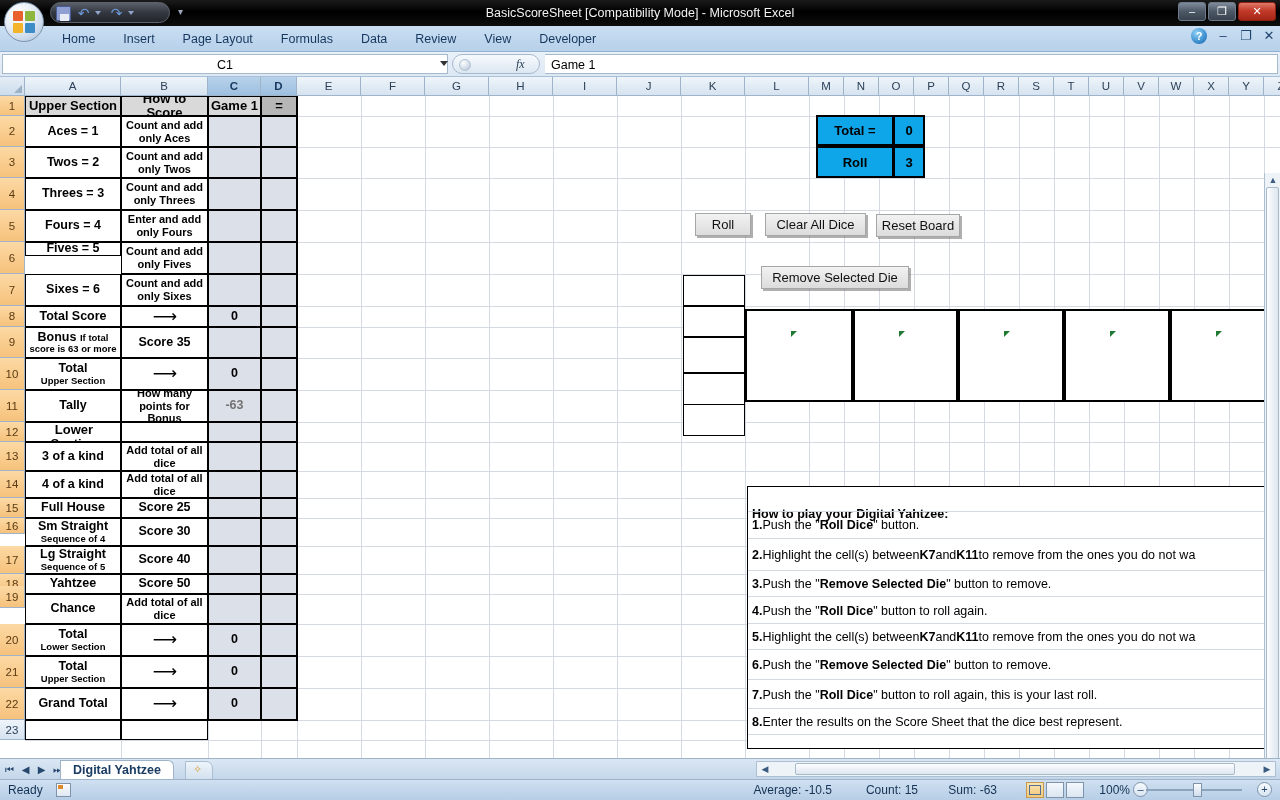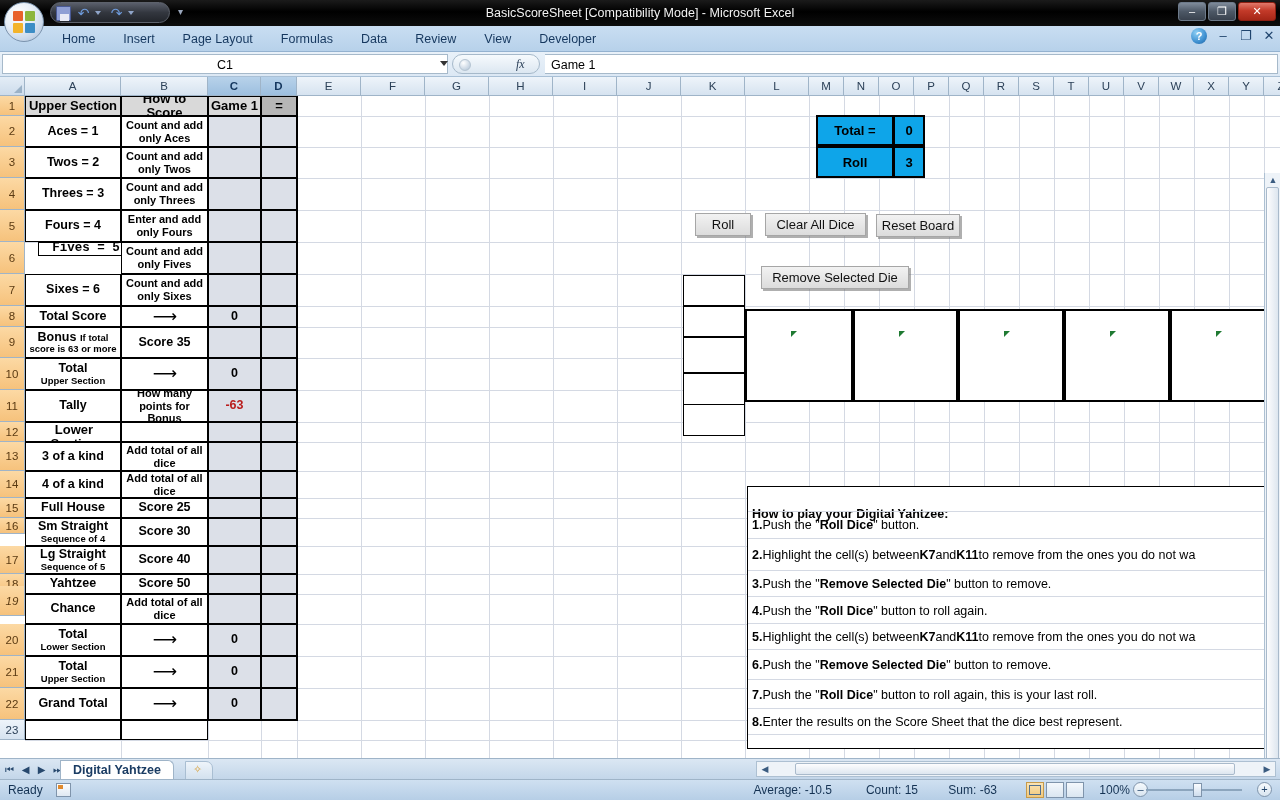--- a/index.html
+++ b/index.html
@@ -125,21 +125,21 @@
   .cell {
     position:absolute; border:1px solid #000; background:#fff;
     display:flex; align-items:center; justify-content:center; text-align:center;
     font-size:12.5px; font-weight:bold; color:#000; line-height:1.05; padding:0 2px;
   }
   .cell.sub { flex-direction:column; }
   .cell .small { font-size:9.5px; font-weight:bold; }
   .cell .wrap2 { font-size:11px; font-weight:bold; line-height:1.15; }
   .cell.hdr { font-size:13px; }
   .cell.scorecol { background:#dce0e8; border-color:#000; }
-  .cell.neg { color:#b91c1c; }
+  .cell.neg { color:#737373; }
   .arrow { font-size:17px; font-weight:normal; letter-spacing:-1px; }
 
   .selrange { position:absolute; border:2px solid #000; pointer-events:none; }
 
   
   .tbox { position:absolute; border:2px solid #000; background:#0ea5e9;
     display:flex; align-items:center; justify-content:center; font-size:13px; font-weight:bold; color:#000;}
 
   
   .xlbtn {
@@ -303,21 +303,21 @@
       <div class="rowhead sel" style="top: 231px; height: 31px;">9</div>
       <div class="rowhead sel" style="top: 262px; height: 32px;">10</div>
       <div class="rowhead sel" style="top: 294px; height: 32px;">11</div>
       <div class="rowhead sel" style="top: 326px; height: 20px;">12</div>
       <div class="rowhead sel" style="top: 346px; height: 29px;">13</div>
       <div class="rowhead sel" style="top: 375px; height: 27px;">14</div>
       <div class="rowhead sel" style="top: 402px; height: 20px;">15</div>
       <div class="rowhead sel" style="top: 422px; height: 16px;">16</div>
       <div class="rowhead sel" style="top: 450px; height: 28px;">17</div>
       <div class="rowhead sel" style="top: 478px; height: 20px;">18</div>
-      <div class="rowhead sel" style="top: 490px; height: 30px; font-style: italic;">19</div>
+      <div class="rowhead sel" style="top: 490px; height: 22px;">19</div>
       <div class="rowhead sel" style="top: 528px; height: 32px;">20</div>
       <div class="rowhead sel" style="top: 560px; height: 32px;">21</div>
       <div class="rowhead sel" style="top: 592px; height: 32px;">22</div>
       <div class="rowhead" style="top: 624px; height: 20px;">23</div>
     </div>
 
   <div class="sheet" id="sheet">
 
   <div class="gline-v" style="left: 96px;"></div>
       <div class="gline-v" style="left: 183px;"></div>
@@ -388,21 +388,21 @@
         <div class="wrap2">Count and add only Threes</div>
       </div>
       <div class="cell scorecol" style="left: 183px; top: 82px; width: 53px; height: 32px;"></div>
       <div class="cell scorecol" style="left: 236px; top: 82px; width: 36px; height: 32px;"></div>
       <div class="cell sub" style="left: 0px; top: 114px; width: 96px; height: 32px;">Fours = 4</div>
       <div class="cell" style="left: 96px; top: 114px; width: 87px; height: 32px;">
         <div class="wrap2">Enter and add only Fours</div>
       </div>
       <div class="cell scorecol" style="left: 183px; top: 114px; width: 53px; height: 32px;"></div>
       <div class="cell scorecol" style="left: 236px; top: 114px; width: 36px; height: 32px;"></div>
-      <div class="cell sub" style="left: 13px; top: 146px; width: 96px; height: 14px; font-family: Liberation Mono, monospace;">Fives = 5</div>
+      <div class="cell sub" style="left: 0px; top: 146px; width: 96px; height: 14px;">Fives = 5</div>
       <div class="cell" style="left: 96px; top: 146px; width: 87px; height: 32px;">
         <div class="wrap2">Count and add only Fives</div>
       </div>
       <div class="cell scorecol" style="left: 183px; top: 146px; width: 53px; height: 32px;"></div>
       <div class="cell scorecol" style="left: 236px; top: 146px; width: 36px; height: 32px;"></div>
       <div class="cell sub" style="left: 0px; top: 178px; width: 96px; height: 32px;">Sixes = 6</div>
       <div class="cell" style="left: 96px; top: 178px; width: 87px; height: 32px;">
         <div class="wrap2">Count and add only Sixes</div>
       </div>
       <div class="cell scorecol" style="left: 183px; top: 178px; width: 53px; height: 32px;"></div>

